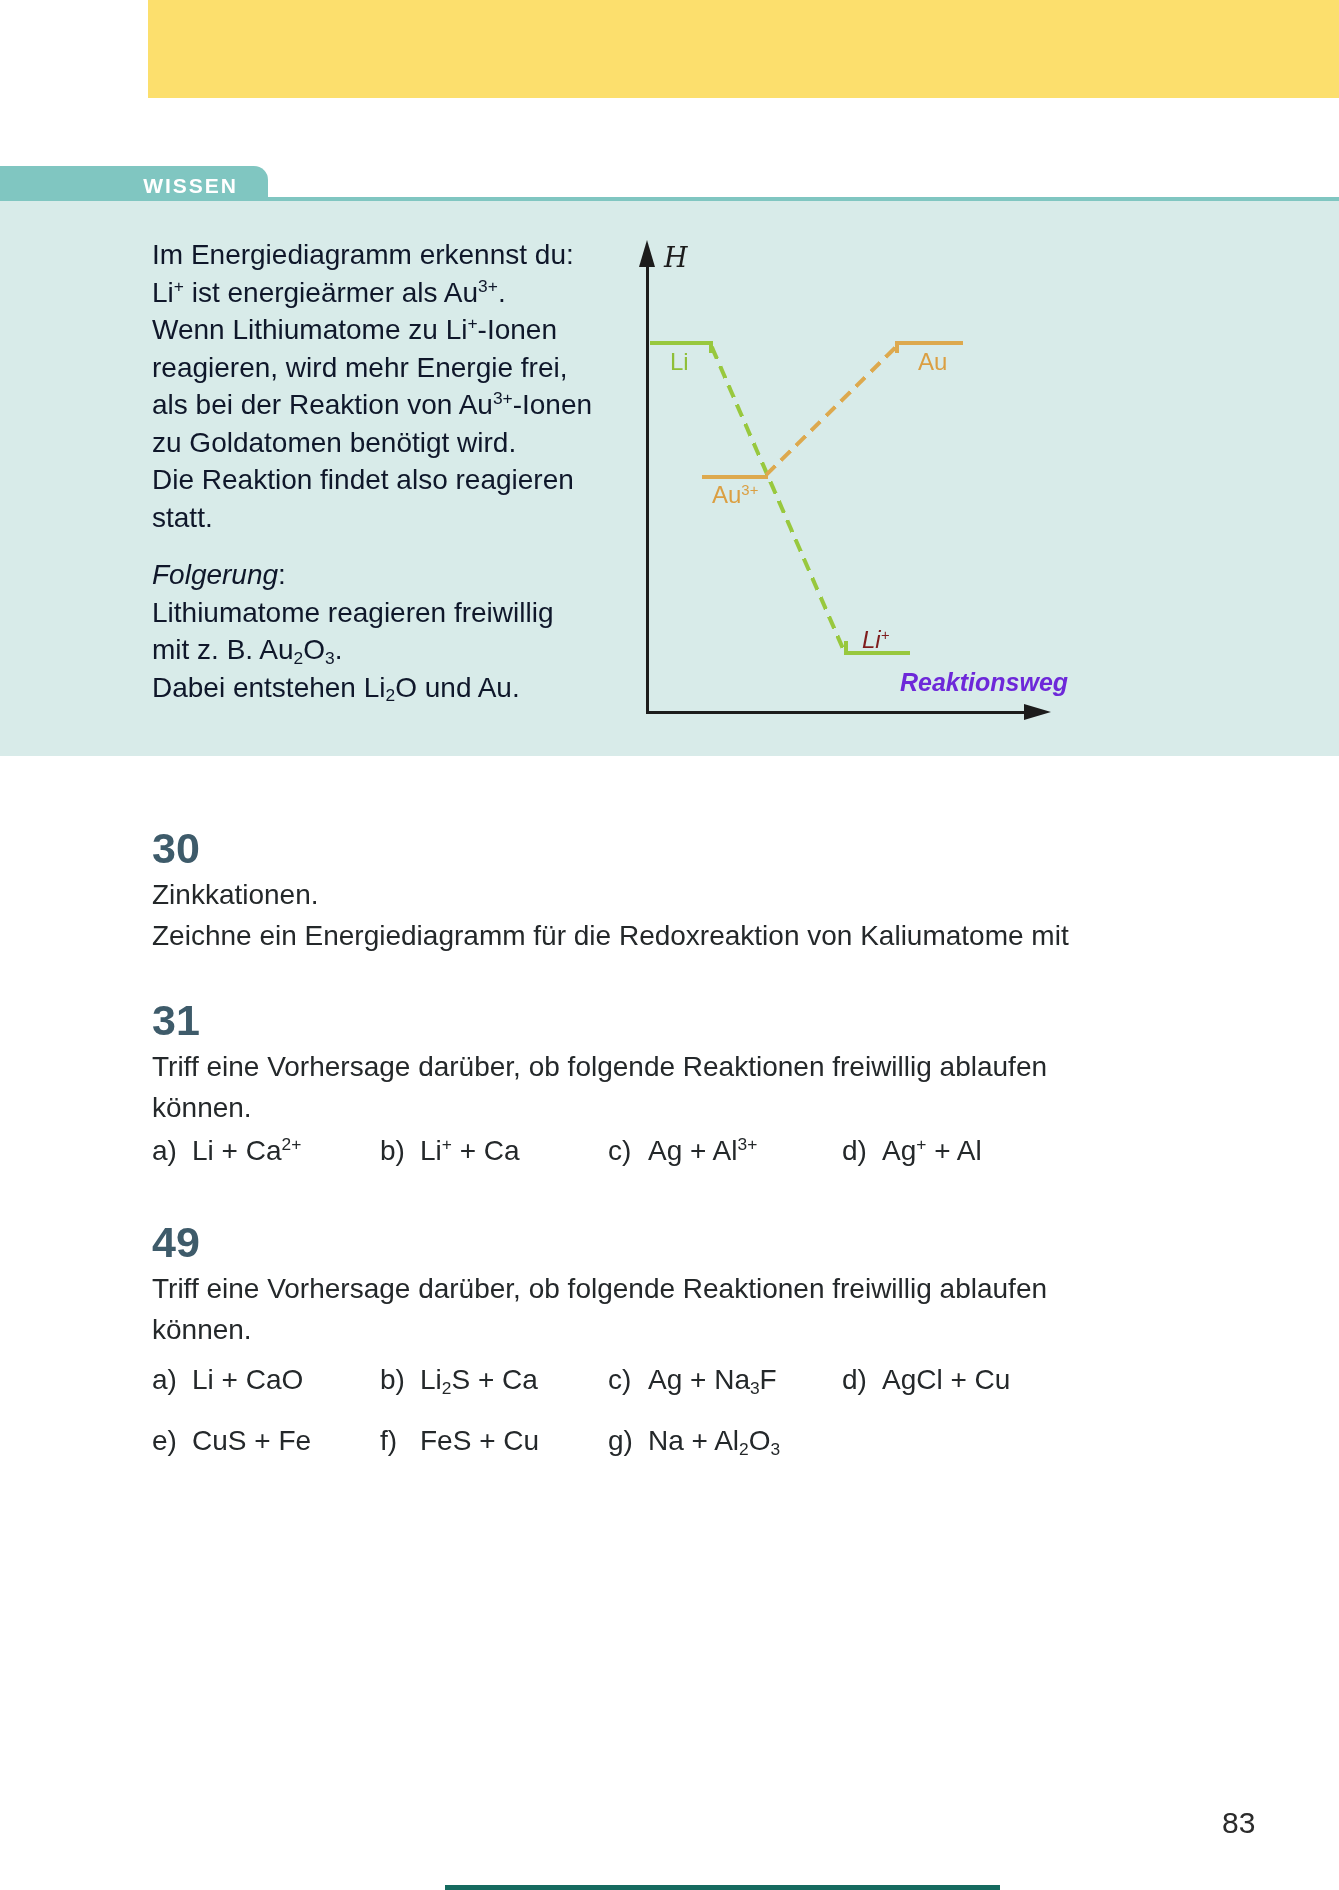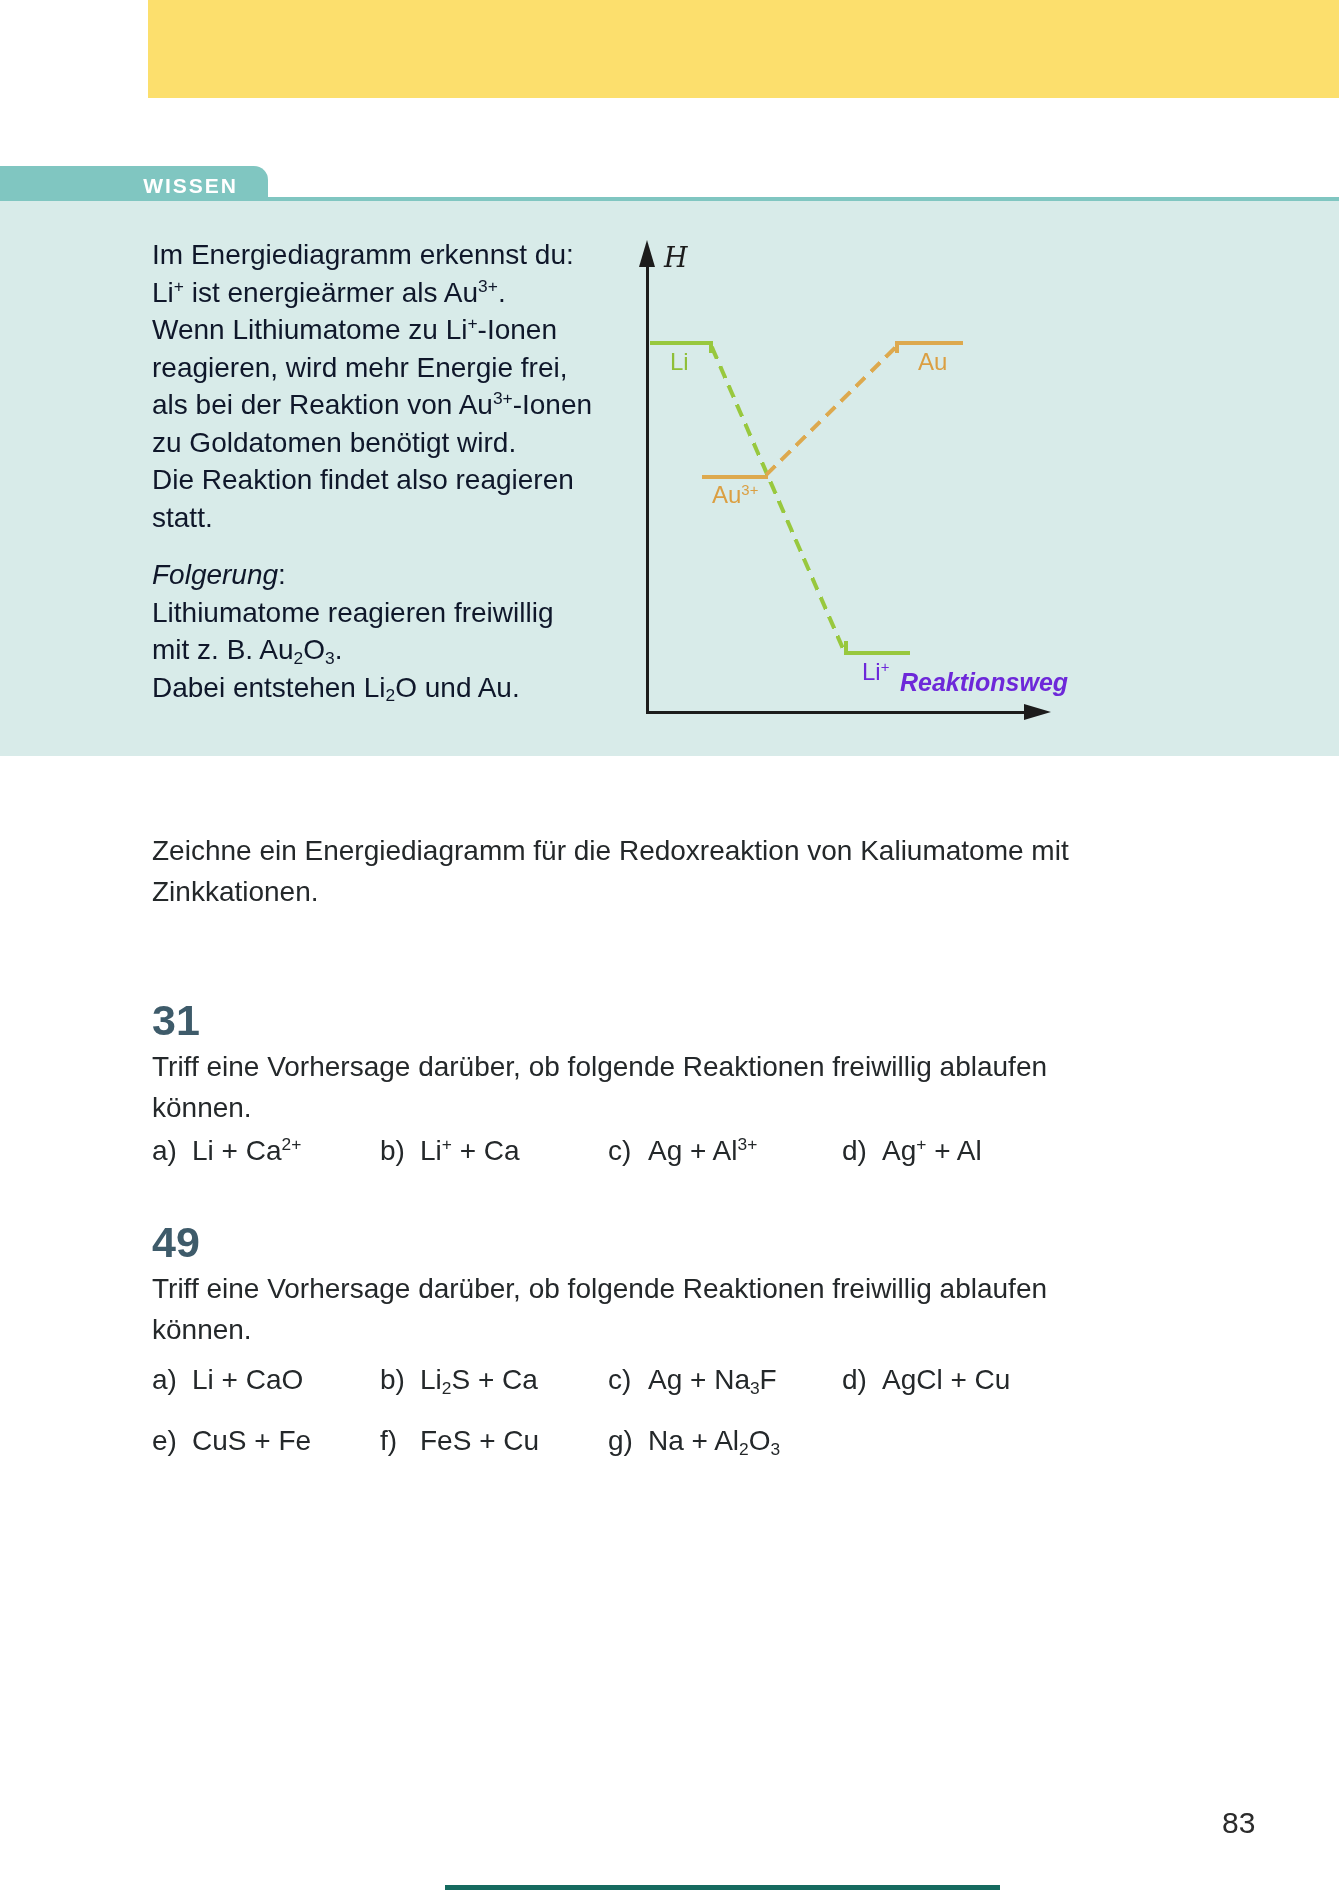--- a/index.html
+++ b/index.html
@@ -47,21 +47,21 @@
   .dash-green{
     left:712px;top:345px;width:334px;transform:rotate(66.5deg);
     background:repeating-linear-gradient(90deg,#98c83e 0 13px,transparent 13px 21px);}
   .dash-orange{
     left:766px;top:473px;width:184px;transform:rotate(-44.6deg);
     background:repeating-linear-gradient(90deg,#dda94e 0 13px,transparent 13px 21px);}
   .dlab{position:absolute;font-size:24px;}
   .dlab-li {left:670px;top:348px;color:#8fbf37;}
   .dlab-au3{left:712px;top:481px;color:#db9f42;}
   .dlab-au {left:918px;top:348px;color:#db9f42;}
-  .dlab-li1{left:862px;top:658px;color:#6d28d9;}
+  .dlab-li1{left:862px;top:626px;color:#7f1d1d;font-style:italic;}
   
   .ex{position:absolute;left:152px;width:1120px;}
   .ex-30{top:826px;}
   .ex-31{top:998px;}
   .ex-32{top:1220px;}
   .ex-num{font-size:43px;font-weight:bold;color:#3e5b6a;line-height:44px;}
   .ex-body{margin-top:4px;font-size:28px;line-height:41px;color:#24282a;}
   .opts{position:absolute;left:0;display:grid;grid-template-columns:228px 228px 234px auto;
         row-gap:21px;font-size:28px;line-height:40px;color:#24282a;}
   .opts-31{top:133px;}
@@ -121,23 +121,24 @@
     <div class="lvl lvl-au"></div>
     <div class="stub stub-au"></div>
 
     <div class="dlab dlab-li">Li</div>
     <div class="dlab dlab-au3">Au<sup>3+</sup></div>
     <div class="dlab dlab-au">Au</div>
     <div class="dlab dlab-li1">Li<sup>+</sup></div>
   </div>
 
   <section class="ex ex-30">
+    <div class="ex-num">30</div>
     <div class="ex-body">
+      <div>Zinkkationen.</div>
       <div>Zeichne ein Energiediagramm für die Redoxreaktion von Kaliumatome mit</div>
-      <div>Zinkkationen.</div>
     </div>
   </section>
 
   <section class="ex ex-31">
     <div class="ex-num">31</div>
     <div class="ex-body">
       <div>Triff eine Vorhersage darüber, ob folgende Reaktionen freiwillig ablaufen</div>
       <div>können.</div>
     </div>
     <div class="opts opts-31">

